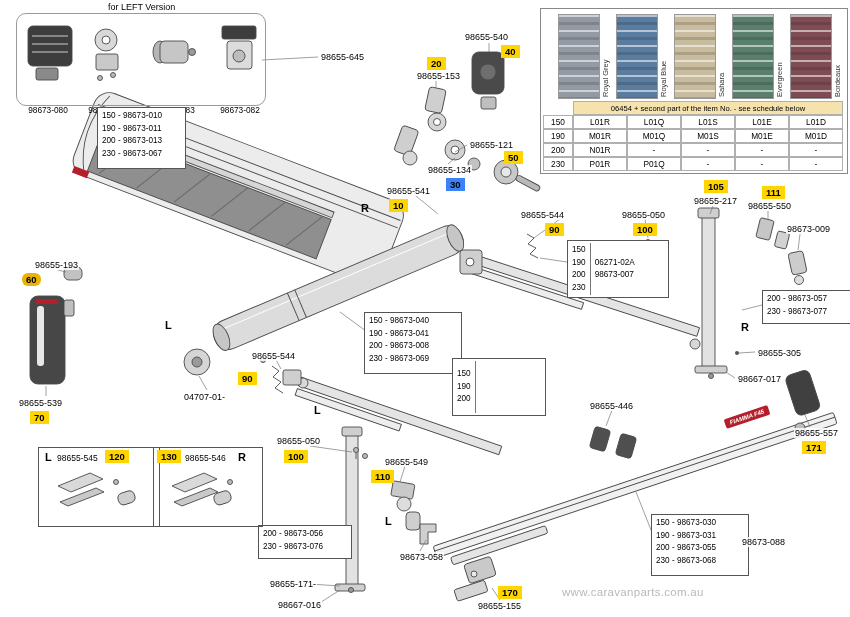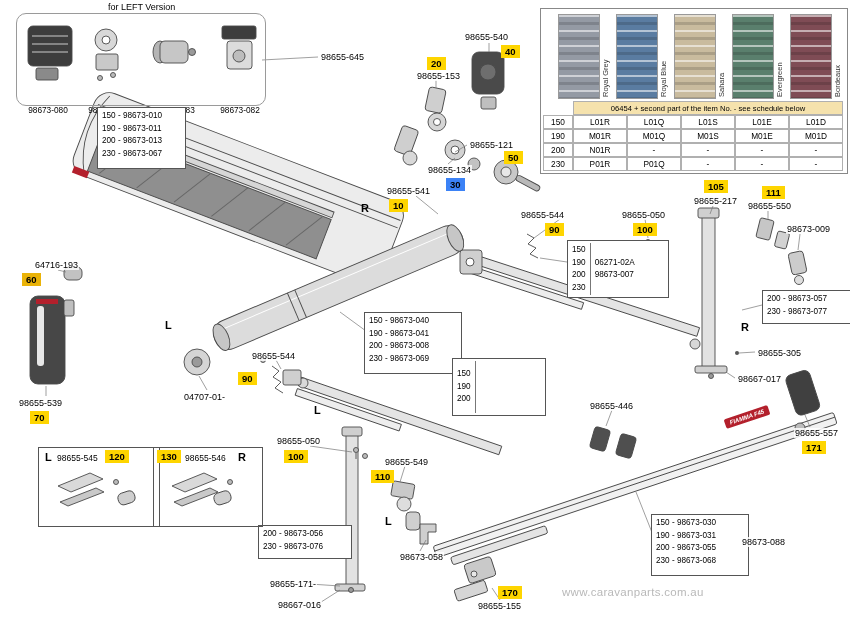--- a/index.html
+++ b/index.html
@@ -345,21 +345,21 @@
   <span class="plabel" style="left:416px;top:71px">98655-153</span>
   <span class="plabel" style="left:464px;top:32px">98655-540</span>
   <span class="plabel" style="left:469px;top:140px">98655-121</span>
   <span class="plabel" style="left:427px;top:165px">98655-134</span>
   <span class="plabel" style="left:386px;top:186px">98655-541</span>
   <span class="plabel" style="left:520px;top:210px">98655-544</span>
   <span class="plabel" style="left:621px;top:210px">98655-050</span>
   <span class="plabel" style="left:693px;top:196px">98655-217</span>
   <span class="plabel" style="left:747px;top:201px">98655-550</span>
   <span class="plabel" style="left:786px;top:224px">98673-009</span>
-  <span class="plabel" style="left:34px;top:260px">64716-193</span>
+  <span class="plabel" style="left:34px;top:260px">98655-193</span>
   <span class="plabel" style="left:18px;top:398px">98655-539</span>
   <span class="plabel" style="left:183px;top:392px">04707-01-</span>
   <span class="plabel" style="left:251px;top:351px">98655-544</span>
   <span class="plabel" style="left:757px;top:348px">98655-305</span>
   <span class="plabel" style="left:737px;top:374px">98667-017</span>
   <span class="plabel" style="left:589px;top:401px">98655-446</span>
   <span class="plabel" style="left:794px;top:428px">98655-557</span>
   <span class="plabel" style="left:276px;top:436px">98655-050</span>
   <span class="plabel" style="left:384px;top:457px">98655-549</span>
   <span class="plabel" style="left:399px;top:552px">98673-058</span>
@@ -370,21 +370,21 @@
 
   <span class="badge" style="left: 427px; top: 57px; background-color: rgb(254, 213, 0);">20</span>
   <span class="badge" style="left: 501px; top: 45px; background-color: rgb(254, 213, 0);">40</span>
   <span class="badge" style="left: 504px; top: 151px; background-color: rgb(254, 213, 0);">50</span>
   <span class="badge" style="left: 432px; top: 178px; background-color: #3b82f6; margin-left: 14px;">30</span>
   <span class="badge" style="left: 389px; top: 199px; background-color: rgb(254, 213, 0);">10</span>
   <span class="badge" style="left: 545px; top: 223px; background-color: rgb(254, 213, 0);">90</span>
   <span class="badge" style="left: 633px; top: 223px; background-color: rgb(254, 213, 0);">100</span>
   <span class="badge" style="left: 704px; top: 180px; background-color: rgb(254, 213, 0);">105</span>
   <span class="badge" style="left: 762px; top: 186px; background-color: rgb(254, 213, 0);">111</span>
-  <span class="badge" style="left: 22px; top: 273px; background-color: #eab308;">60</span>
+  <span class="badge" style="left: 22px; top: 273px; background-color: #eab308; border-radius: 6px;">60</span>
   <span class="badge" style="left: 30px; top: 411px; background-color: rgb(254, 213, 0);">70</span>
   <span class="badge" style="left: 238px; top: 372px; background-color: rgb(254, 213, 0);">90</span>
   <span class="badge" style="left: 284px; top: 450px; background-color: rgb(254, 213, 0);">100</span>
   <span class="badge" style="left: 371px; top: 470px; background-color: rgb(254, 213, 0);">110</span>
   <span class="badge" style="left: 802px; top: 441px; background-color: rgb(254, 213, 0);">171</span>
   <span class="badge" style="left: 498px; top: 586px; background-color: rgb(254, 213, 0);">170</span>
 
   <span class="marker" style="left:361px;top:203px">R</span>
   <span class="marker" style="left:165px;top:320px">L</span>
   <span class="marker" style="left:314px;top:405px">L</span>

